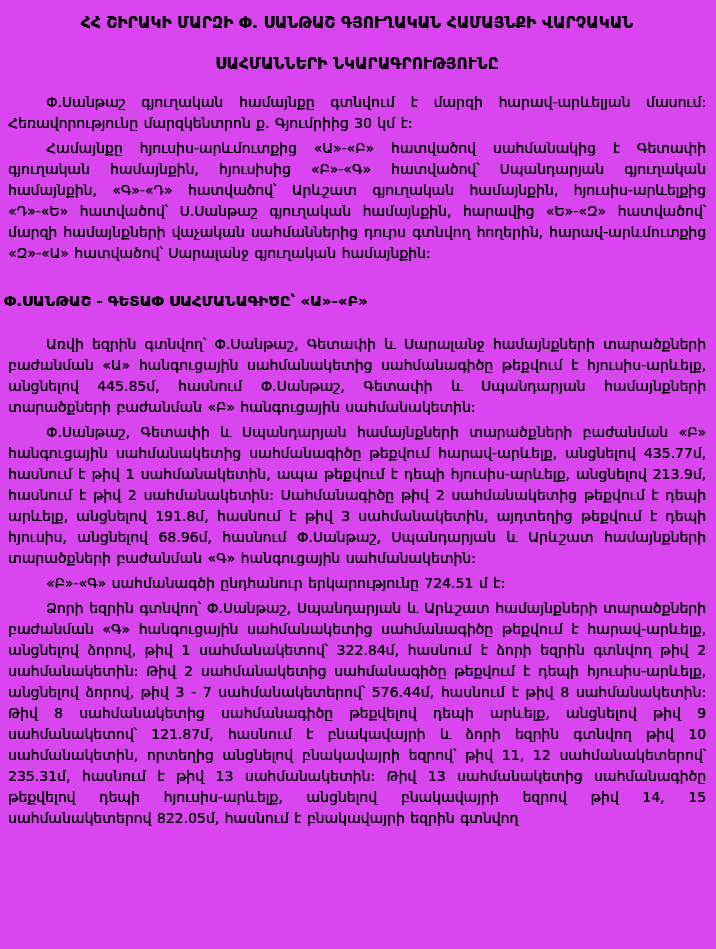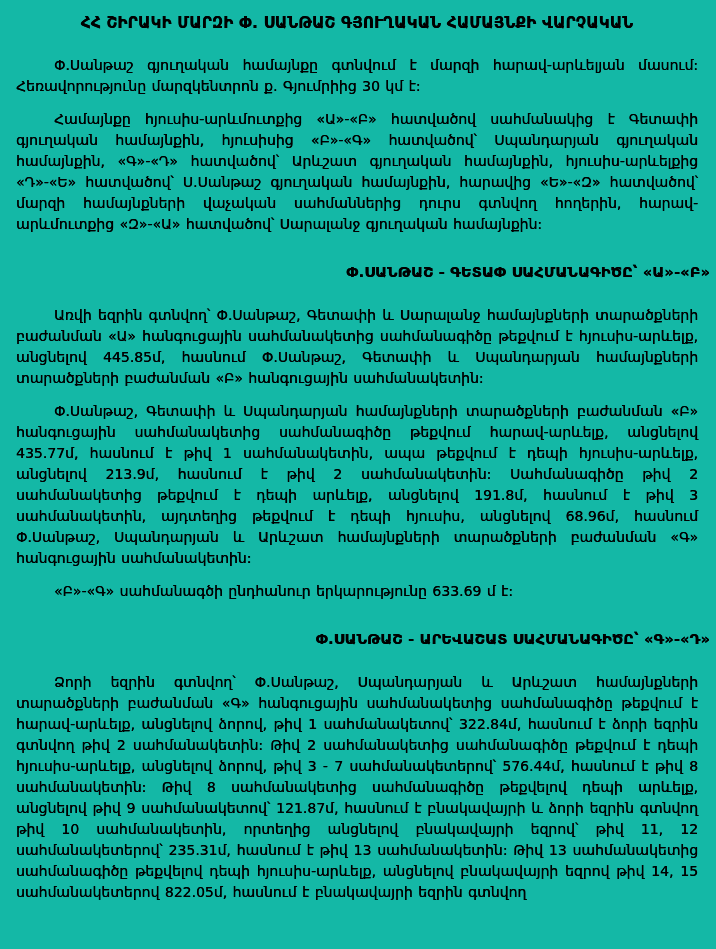--- a/index.html
+++ b/index.html
@@ -1,73 +1,73 @@
 <!DOCTYPE html>
 <html lang="hy"><head>
 <meta charset="utf-8">
 <style>
   html, body { margin: 0; padding: 0; background: #e8e8e8; }
   .page {
     position: relative;
     width: 716px;
     height: 949px;
     margin: 0 auto;
-    background: #14b8a6;
+    background: #d946ef;
     box-sizing: border-box;
     padding: 8px 6px 0 4px;
     overflow: hidden;
     font-family: "DejaVu Sans", sans-serif;
     color: #000000;
     text-shadow: 0.3px 0 0 currentColor; 
   }
   .doc-title {
     text-align: center;
     font-weight: bold;
     font-size: 15px;
     line-height: 19px;
     letter-spacing: 0.3px;
   }
   .doc-title.line1 { margin: 6px 10px 22px 10px; }
   .doc-title.line2 { margin: 0 10px 18px 10px; }
   .para {
-    margin: 12px;
+    margin: 4px;
     font-size: 14px;
     line-height: 21px;
     text-align: justify;
     text-indent: 38px;
     word-spacing: 1px;
   }
   .section-heading {
-    text-align: right;
+    text-align: left;
     font-weight: bold;
     font-size: 14.5px;
     line-height: 18px;
     letter-spacing: 0.2px;
     margin: 28px 0 24px 0;
   }
 </style>
 </head>
 <body>
 
 <div class="page">
 
   <div class="doc-title line1">ՀՀ ՇԻՐԱԿԻ ՄԱՐԶԻ Փ. ՍԱՆԹԱՇ ԳՅՈՒՂԱԿԱՆ  ՀԱՄԱՅՆՔԻ ՎԱՐՉԱԿԱՆ</div>
 
+  <div class="doc-title line2">ՍԱՀՄԱՆՆԵՐԻ ՆԿԱՐԱԳՐՈՒԹՅՈՒՆԸ</div>
 
   <p class="para">Փ.Սանթաշ գյուղական համայնքը գտնվում է մարզի հարավ-արևելյան մասում: Հեռավորությունը մարզկենտրոն ք. Գյումրիից 30 կմ է:</p>
 
   <p class="para">Համայնքը հյուսիս-արևմուտքից «Ա»-«Բ» հատվածով սահմանակից է Գետափի գյուղական համայնքին, հյուսիսից «Բ»-«Գ» հատվածով՝ Սպանդարյան գյուղական համայնքին, «Գ»-«Դ» հատվածով՝ Արևշատ գյուղական համայնքին, հյուսիս-արևելքից «Դ»-«Ե» հատվածով՝ Ս.Սանթաշ գյուղական համայնքին, հարավից «Ե»-«Զ» հատվածով՝ մարզի համայնքների վաչական սահմաններից դուրս գտնվող հողերին, հարավ-արևմուտքից «Զ»-«Ա» հատվածով՝ Սարալանջ գյուղական համայնքին:</p>
 
   <div class="section-heading">Փ.ՍԱՆԹԱՇ - ԳԵՏԱՓ ՍԱՀՄԱՆԱԳԻԾԸ՝ «Ա»-«Բ»</div>
 
   <p class="para">Առվի եզրին գտնվող՝ Փ.Սանթաշ, Գետափի և Սարալանջ համայնքների տարածքների բաժանման «Ա» հանգուցային սահմանակետից սահմանագիծը թեքվում է հյուսիս-արևելք, անցնելով 445.85մ, հասնում Փ.Սանթաշ, Գետափի և Սպանդարյան համայնքների տարածքների բաժանման «Բ» հանգուցային սահմանակետին:</p>
 
 
 
   <p class="para">Փ.Սանթաշ, Գետափի և Սպանդարյան համայնքների տարածքների բաժանման «Բ» հանգուցային սահմանակետից սահմանագիծը թեքվում հարավ-արևելք, անցնելով 435.77մ, հասնում է թիվ 1 սահմանակետին, ապա թեքվում է դեպի հյուսիս-արևելք, անցնելով 213.9մ, հասնում է թիվ 2 սահմանակետին: Սահմանագիծը թիվ 2 սահմանակետից թեքվում է դեպի արևելք, անցնելով 191.8մ, հասնում է թիվ 3 սահմանակետին, այդտեղից թեքվում է դեպի հյուսիս, անցնելով 68.96մ, հասնում Փ.Սանթաշ, Սպանդարյան և Արևշատ համայնքների տարածքների բաժանման «Գ» հանգուցային սահմանակետին:</p>
 
-  <p class="para">«Բ»-«Գ» սահմանագծի ընդհանուր երկարությունը 633.69 մ է:</p>
+  <p class="para">«Բ»-«Գ» սահմանագծի ընդհանուր երկարությունը 724.51 մ է:</p>
 
-  <div class="section-heading">Փ.ՍԱՆԹԱՇ - ԱՐԵՎԱՇԱՏ ՍԱՀՄԱՆԱԳԻԾԸ՝ «Գ»-«Դ»</div>
 
   <p class="para">Ձորի եզրին գտնվող՝ Փ.Սանթաշ, Սպանդարյան և Արևշատ համայնքների տարածքների բաժանման «Գ» հանգուցային սահմանակետից սահմանագիծը թեքվում է հարավ-արևելք, անցնելով ձորով,  թիվ 1 սահմանակետով՝ 322.84մ, հասնում է ձորի եզրին գտնվող թիվ 2 սահմանակետին: Թիվ 2 սահմանակետից սահմանագիծը թեքվում է դեպի հյուսիս-արևելք, անցնելով ձորով, թիվ 3 - 7 սահմանակետերով՝ 576.44մ, հասնում է թիվ 8 սահմանակետին: Թիվ 8 սահմանակետից սահմանագիծը թեքվելով դեպի արևելք, անցնելով թիվ 9 սահմանակետով՝ 121.87մ, հասնում է բնակավայրի և ձորի եզրին գտնվող թիվ 10 սահմանակետին, որտեղից անցնելով բնակավայրի եզրով՝ թիվ 11, 12 սահմանակետերով՝ 235.31մ, հասնում է թիվ 13 սահմանակետին: Թիվ 13 սահմանակետից սահմանագիծը թեքվելով դեպի հյուսիս-արևելք, անցնելով բնակավայրի եզրով թիվ 14, 15 սահմանակետերով 822.05մ, հասնում է բնակավայրի եզրին գտնվող</p>
 
 </div>
 
 </body></html>

